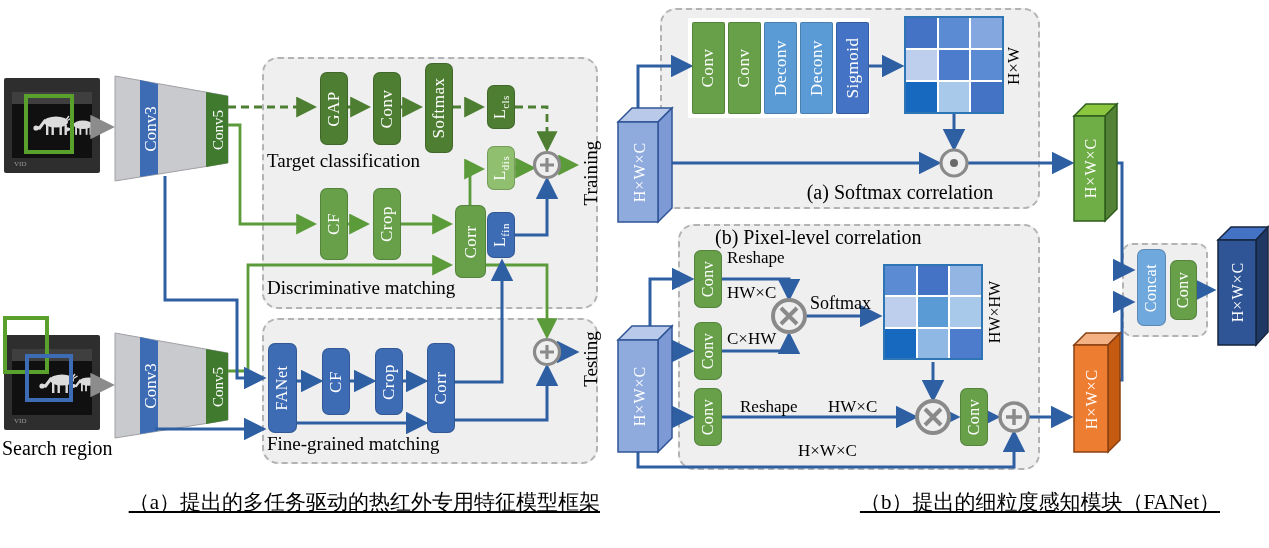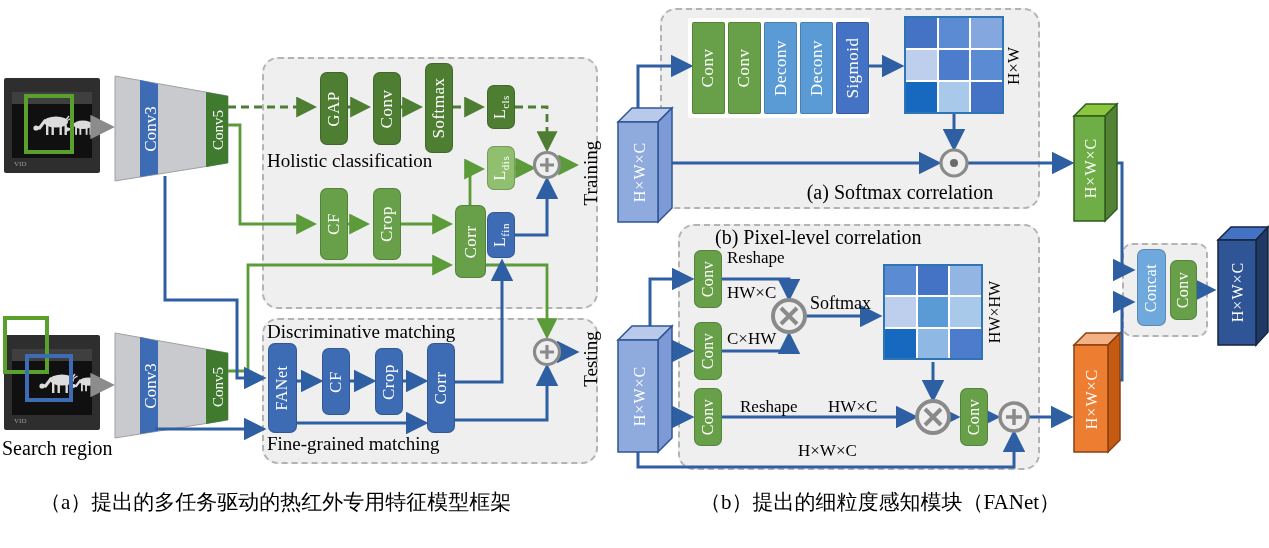--- a/index.html
+++ b/index.html
@@ -7,21 +7,21 @@
          font-family:"Liberation Serif",serif;overflow:hidden;}
   .panel{position:absolute;background:#efefef;border:2px dashed #b3b3b3;
          border-radius:16px;box-sizing:border-box;}
   .svgl{position:absolute;left:0;top:0;z-index:2;}
   .box{position:absolute;display:flex;align-items:center;justify-content:center;
        color:#fff;border-radius:7px;box-shadow:inset 0 0 0 1px rgba(0,0,0,.18);z-index:3;}
   .box .v{transform:rotate(-90deg);white-space:nowrap;font-size:17px;letter-spacing:.5px;}
   .box .v sub{font-size:11px;}
   .sq{border-radius:2px;}
   .t{position:absolute;color:#000;white-space:nowrap;z-index:3;}
-  .tc{text-align:left;white-space:normal;}
+  .tc{text-align:right;white-space:normal;text-decoration:underline;}
   .vlab{position:absolute;display:flex;align-items:center;justify-content:center;z-index:3;}
   .vlab>span{transform:rotate(-90deg);white-space:nowrap;color:#000;}
   .grid3{position:absolute;display:grid;grid-template-columns:repeat(3,1fr);
          grid-template-rows:repeat(3,1fr);gap:2px;border:2px solid #2e75b6;
          background:#fff;box-sizing:border-box;z-index:3;}
   .c-dkgreen{background:#4e7e32}.c-green{background:#67a049}.c-lgreen{background:#8fbf6f}
   .c-blue{background:#3d6cb5}.c-deconv{background:#5b9bd5}.c-sigmoid{background:#4472c4}
   .c-concat{background:#6fa8dc}
 </style>
 </head>
@@ -246,22 +246,22 @@
   <div class="box c-blue" style="left:322px;top:348px;width:28px;height:67px;">
       <span class="v">CF</span>
     </div>
   <div class="box c-blue" style="left:375px;top:348px;width:28px;height:67px;">
       <span class="v">Crop</span>
     </div>
   <div class="box c-blue" style="left:427px;top:343px;width:28px;height:90px;">
       <span class="v">Corr</span>
     </div>
 
-  <div class="t" style="left:267px;top:150px;font-size:19px;">Holistic classification</div>
-  <div class="t" style="left:267px;top:277px;font-size:19px;margin-top:44px;">Discriminative matching</div>
+  <div class="t" style="left:267px;top:150px;font-size:19px;">Target classification</div>
+  <div class="t" style="left:267px;top:277px;font-size:19px;">Discriminative matching</div>
   <div class="t" style="left:267px;top:433px;font-size:19px;">Fine-grained matching</div>
   <div class="t" style="left:2px;top:437px;font-size:20px;">Search region</div>
   <div class="t" style="left:14px;top:160px;font-size:7px;color:#9a9a9a;">VID</div>
   <div class="t" style="left:14px;top:417px;font-size:7px;color:#9a9a9a;">VID</div>
   <div class="vlab" style="left:577px;top:130px;width:28px;height:85px;">
       <span style="font-size:19px;">Training</span>
     </div>
   <div class="vlab" style="left:577px;top:318px;width:28px;height:82px;">
       <span style="font-size:19px;">Testing</span>
     </div>

